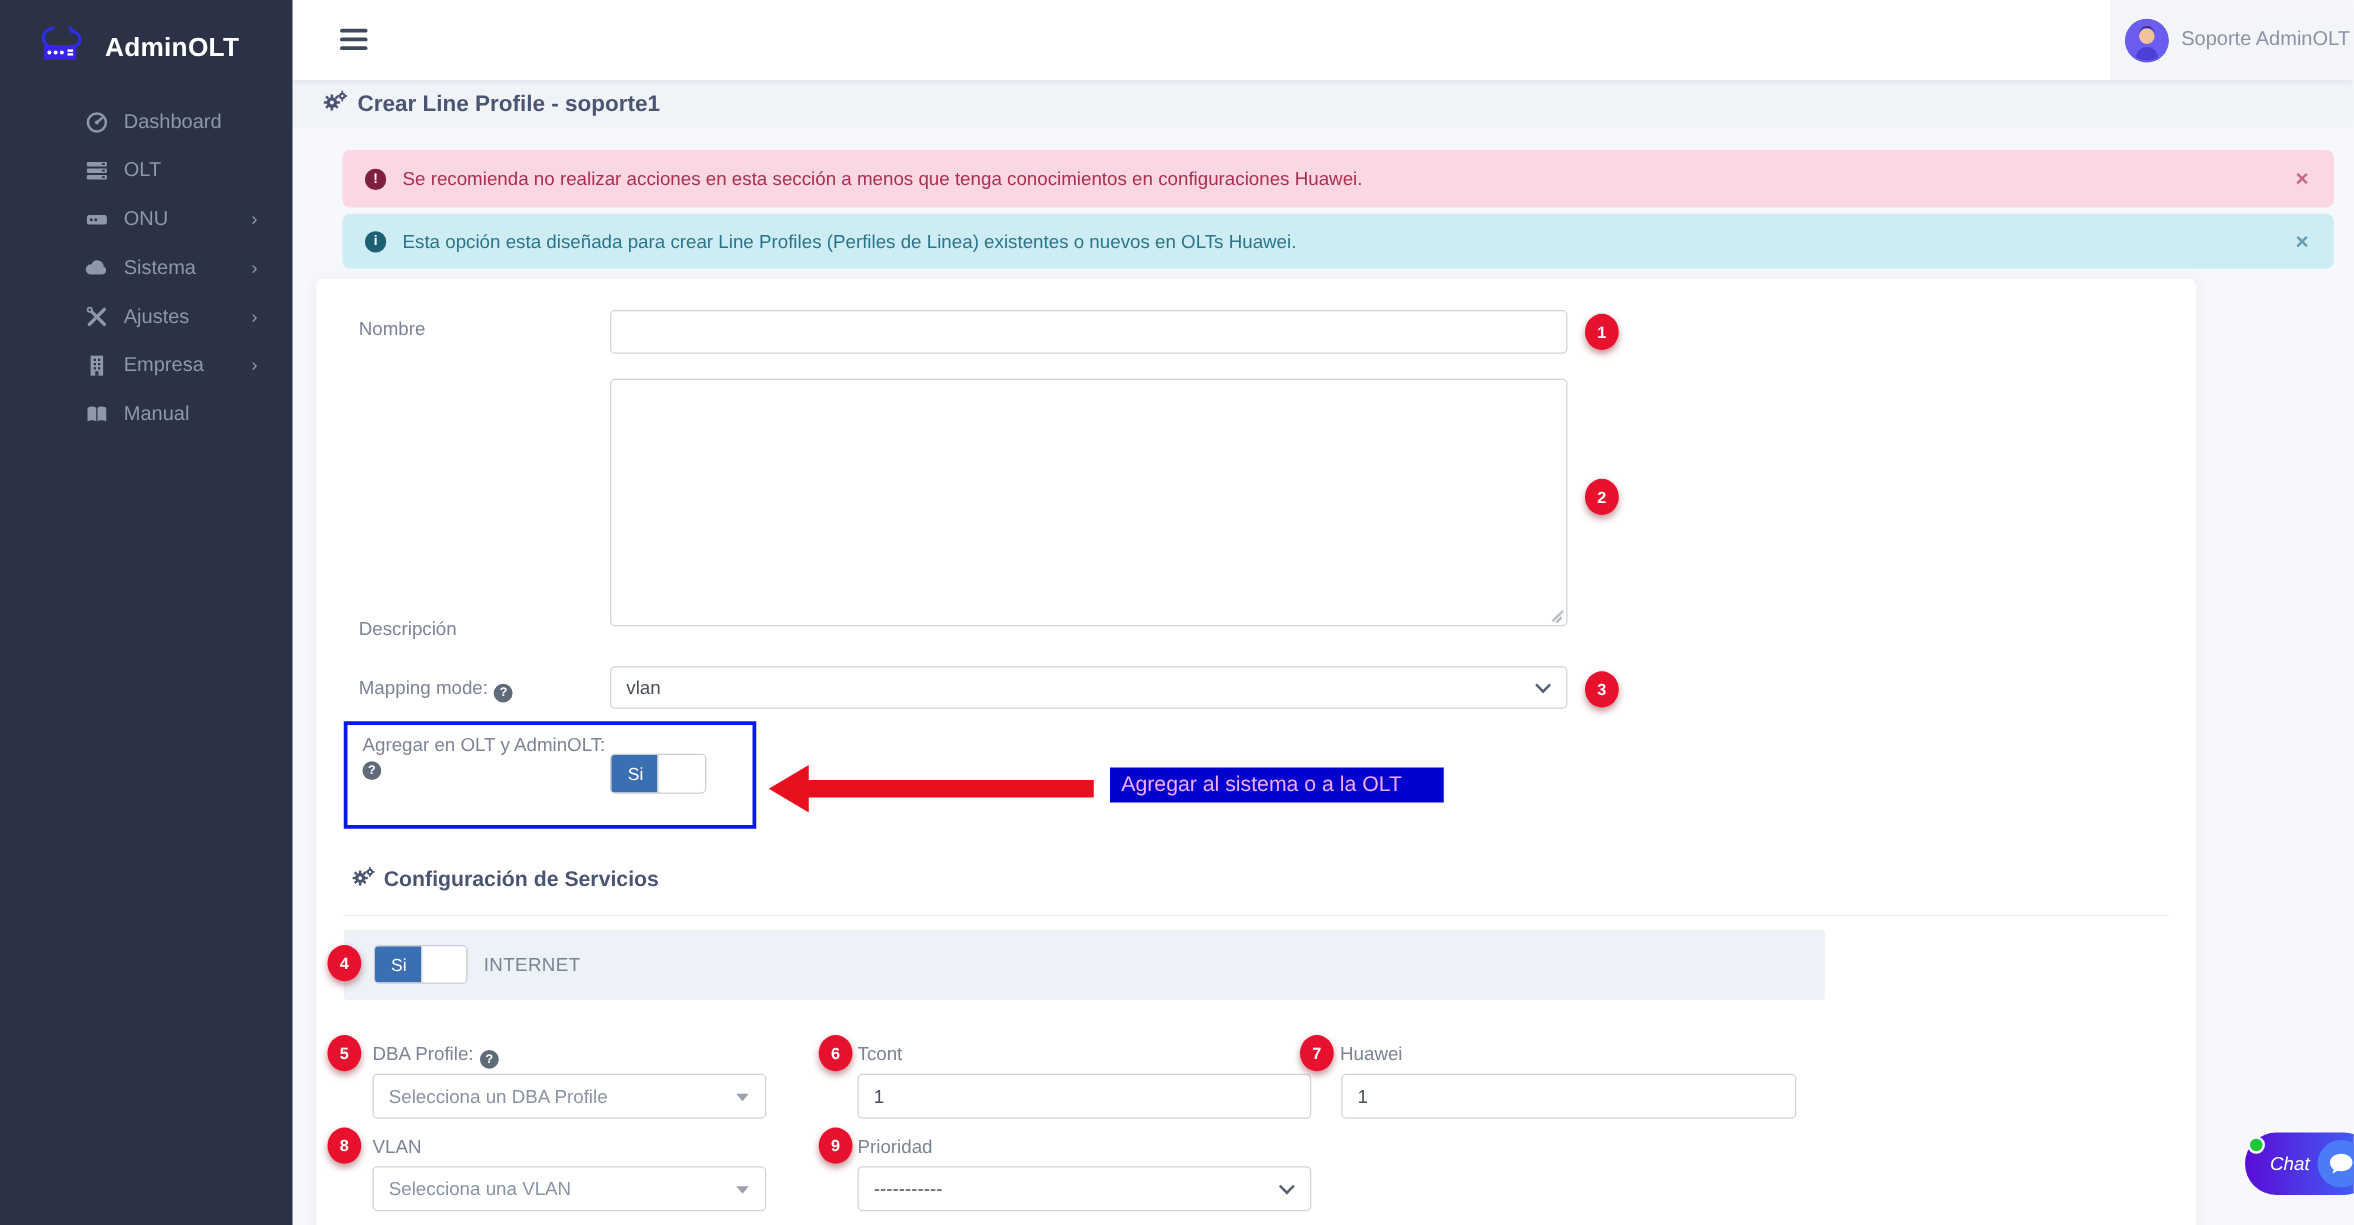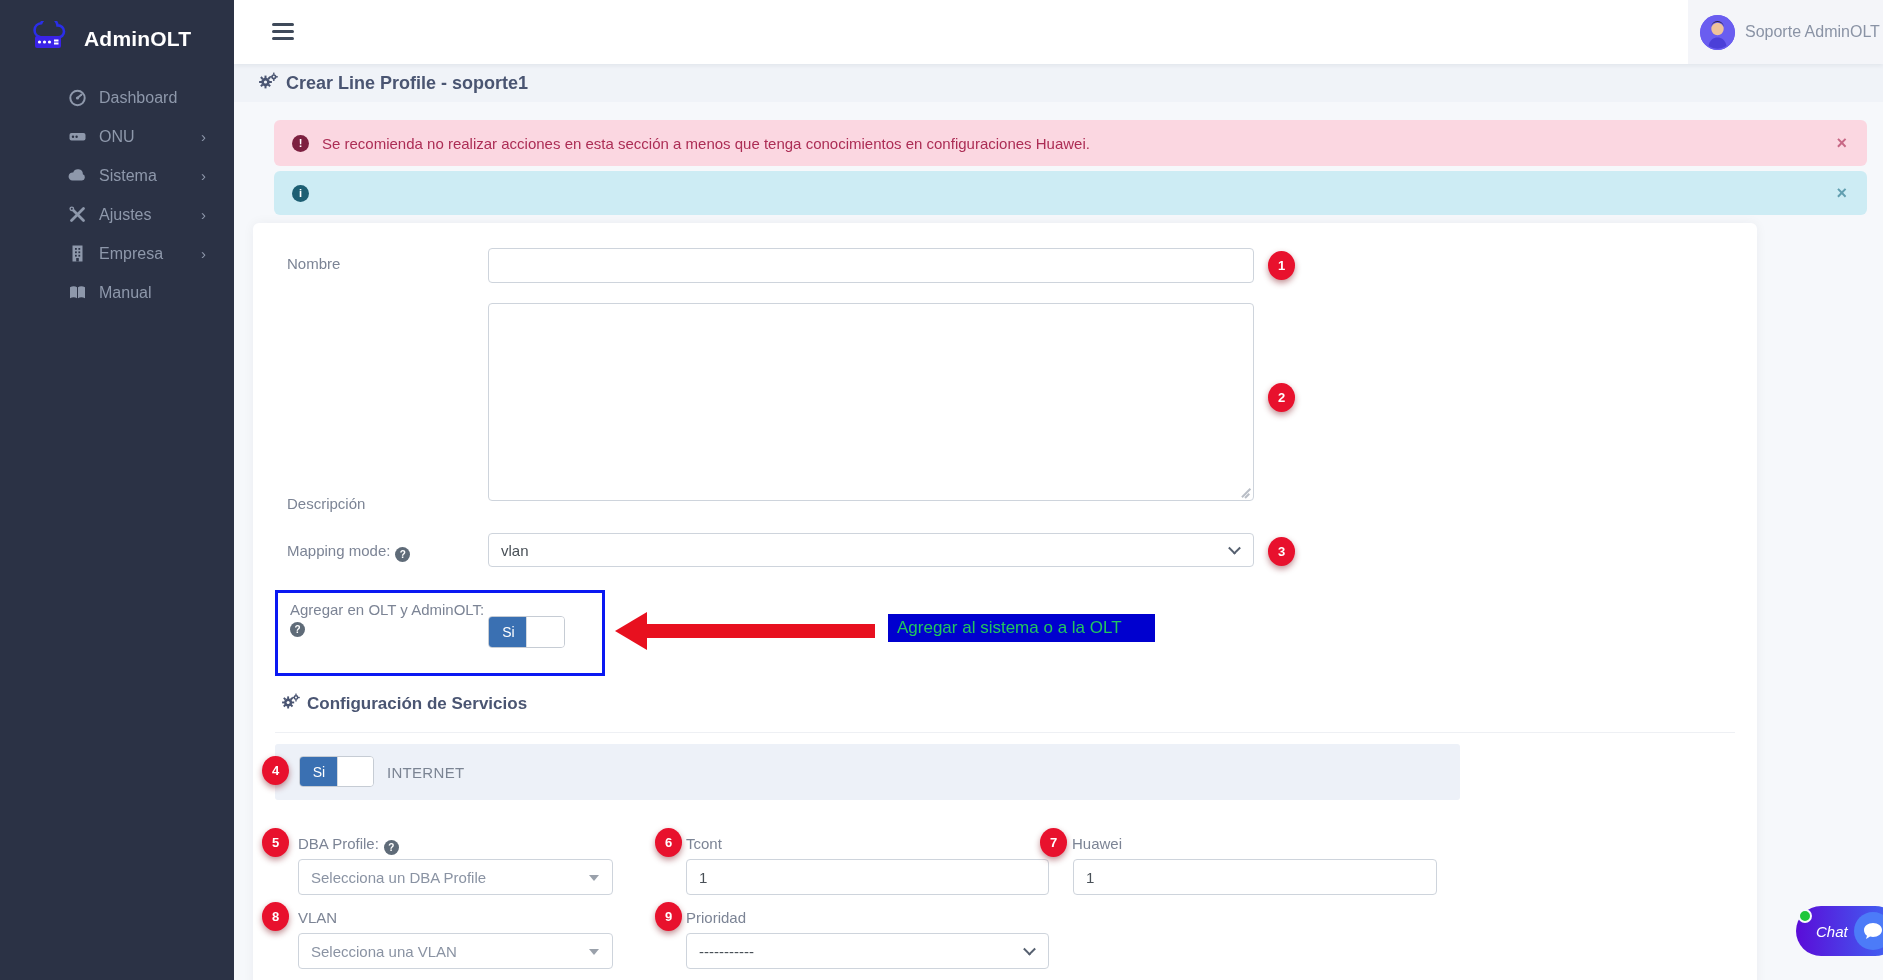--- a/index.html
+++ b/index.html
@@ -50,28 +50,28 @@
 
   .selectbox { position:absolute; background:#fff; border:1px solid #ced4dc; border-radius:4px; display:flex; align-items:center; padding:0 12px; font-size:15px; color:#495057; cursor:pointer; }
   .selectbox.placeholder { color:#8a93a3; }
   .caret-tri { position:absolute; right:13px; top:50%; margin-top:-2px; width:0; height:0; border-left:5px solid transparent; border-right:5px solid transparent; border-top:6px solid #9aa1ab; }
   .caret-chev { position:absolute; right:14px; top:50%; width:9px; height:9px; border-right:2px solid #566070; border-bottom:2px solid #566070; transform:translateY(-70%) rotate(45deg); }
 
   .badge { position:absolute; width:27px; height:29px; background:#e8112d; border-radius:50%; color:#fff; font-size:13px; font-weight:bold; display:flex; align-items:center; justify-content:center; box-shadow:0 3px 6px rgba(120,10,20,.45); z-index:5; }
 
   .help { display:inline-flex; width:15px; height:15px; border-radius:50%; background:#5f6b78; color:#fff; font-size:10px; font-weight:bold; align-items:center; justify-content:center; vertical-align:-2px; margin-left:5px; }
 
-  .bluebox { position:absolute; left:22px; top:354px; width:330px; height:86px; border:3px solid #0a18f2;margin-top:13px; }
+  .bluebox { position:absolute; left:22px; top:354px; width:330px; height:86px; border:3px solid #0a18f2; }
   .toggle { position:absolute; width:77px; height:32px; border:1px solid #c6ccd4; border-radius:4px; background:#fff; overflow:hidden; cursor:pointer; box-shadow:inset 0 0 2px rgba(0,0,0,.1); }
   .toggle .on { position:absolute; left:0; top:0; width:39px; height:100%; background:#3a70b2; color:#fff; font-size:14px; display:flex; align-items:center; justify-content:center; }
   .toggle .handle { position:absolute; right:0; top:0; width:38px; height:100%; background:#fff; border-left:1px solid #d4d9df; }
 
   .arrow-head { position:absolute; left:362px; top:389px; width:0; height:0; border-top:19px solid transparent; border-bottom:19px solid transparent; border-right:32px solid #e8101f; }
   .arrow-shaft { position:absolute; left:390px; top:401px; width:232px; height:14px; background:#e8101f; }
-  .annotation { position:absolute; left:635px; top:391px; width:267px; height:28px; background:#0000cf; color:#22c55e; font-size:17px; display:flex; align-items:center; padding-left:9px; }
+  .annotation { position:absolute; left:635px; top:391px; width:267px; height:28px; background:#0000cf; color:#f0abfc; font-size:17px; display:flex; align-items:center; padding-left:9px; }
 
   .section-head { position:absolute; left:28px; top:470px; display:flex; align-items:center; gap:7px; color:#4a5572; font-size:17px; font-weight:bold; }
   .divider { position:absolute; left:22px; top:509px; width:1460px; height:1px; background:#eef0f4; }
 
   .internet-row { position:absolute; left:22px; top:521px; width:1185px; height:56px; background:#edf1f8; border-radius:3px; }
   .internet-label { position:absolute; left:112px; top:50%; transform:translateY(-50%); color:#7b8493; font-size:15px; letter-spacing:.3px; }
 
   
   .chat { position:absolute; left:1796px; top:906px; width:104px; height:50px; border-radius:25px; background:linear-gradient(90deg,#5a0cd8,#3e6cf5); display:flex; align-items:center; cursor:pointer; z-index:40; }
   .chat-label { color:#fff; font-size:15px; margin-left:20px;font-style:italic; }
@@ -101,20 +101,33 @@
     <div class="nav">
       <div class="nav-item">
         <span class="nico">
           <svg width="19" height="19" viewBox="0 0 19 19">
               <circle cx="9.5" cy="10" r="7.2" fill="none" stroke="#8e98ab" stroke-width="2"></circle>
               <path d="M9.5 10 L13.5 6.5" stroke="#8e98ab" stroke-width="2" stroke-linecap="round"></path>
               <circle cx="9.5" cy="10" r="1.6" fill="#8e98ab"></circle>
             </svg>
         </span>
         <span>Dashboard</span>
+      </div>
+      <div class="nav-item">
+        <span class="nico">
+          <svg width="19" height="19" viewBox="0 0 19 19">
+              <rect x="1.5" y="2.5" width="16" height="3.6" rx="1" fill="#8e98ab"></rect>
+              <rect x="1.5" y="7.7" width="16" height="3.6" rx="1" fill="#8e98ab"></rect>
+              <rect x="1.5" y="12.9" width="16" height="3.6" rx="1" fill="#8e98ab"></rect>
+              <rect x="13.5" y="3.6" width="2.4" height="1.4" fill="#2b3245"></rect>
+              <rect x="13.5" y="8.8" width="2.4" height="1.4" fill="#2b3245"></rect>
+              <rect x="13.5" y="14" width="2.4" height="1.4" fill="#2b3245"></rect>
+            </svg>
+        </span>
+        <span>OLT</span>
       </div>
       <div class="nav-item">
         <span class="nico">
           <svg width="19" height="19" viewBox="0 0 19 19">
               <rect x="1.5" y="6" width="16" height="7.5" rx="2" fill="#8e98ab"></rect>
               <circle cx="5" cy="9.7" r="1.2" fill="#2b3245"></circle>
               <circle cx="8.6" cy="9.7" r="1.2" fill="#2b3245"></circle>
             </svg>
         </span>
         <span>ONU</span>
@@ -217,20 +230,21 @@
   <div class="content">
 
     <div class="alert alert-danger">
       <span class="aicon">!</span>
       <span>Se recomienda no realizar acciones en esta sección a menos que tenga conocimientos en configuraciones Huawei.</span>
       <span class="aclose">×</span>
     </div>
 
     <div class="alert alert-info">
       <span class="aicon">i</span>
+      <span>Esta opción esta diseñada para crear Line Profiles (Perfiles de Linea) existentes o nuevos en OLTs Huawei.</span>
       <span class="aclose">×</span>
     </div>
 
     <div class="card">
 
       <label class="flabel" style="left:34px; top:32px;">Nombre</label>
       <input class="finput" style="left: 235px; top: 25px; width: 766px; height: 35px;" value="">
       <div class="badge" style="left:1015px; top:28px;">1</div>
 
       <textarea class="finput" style="left: 235px; top: 80px; width: 766px; height: 198px;"></textarea>

